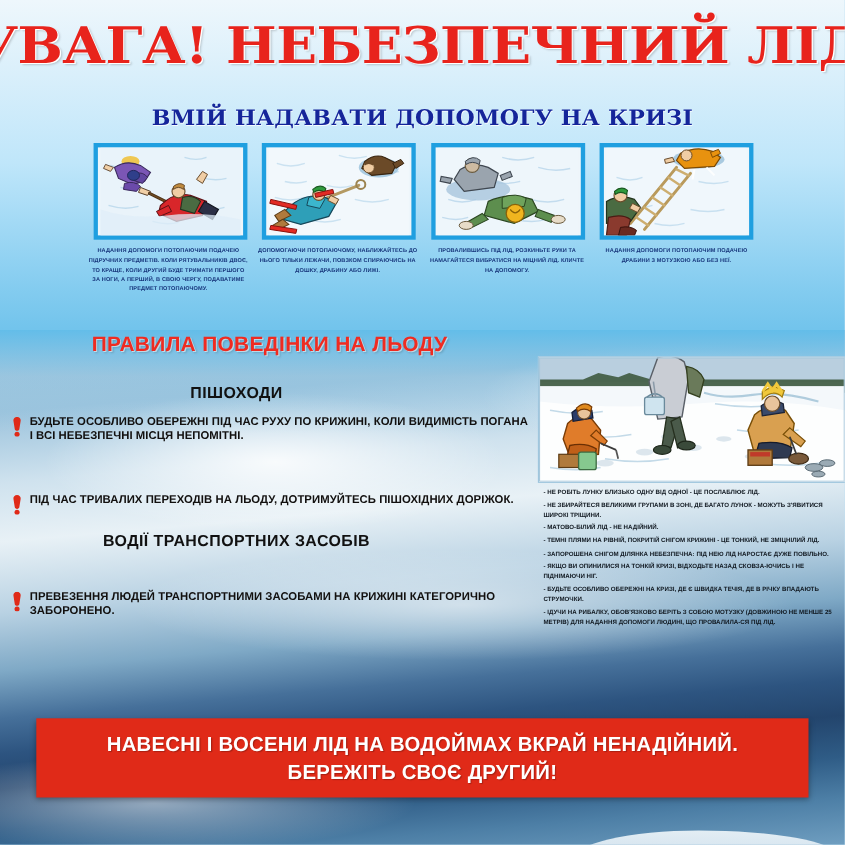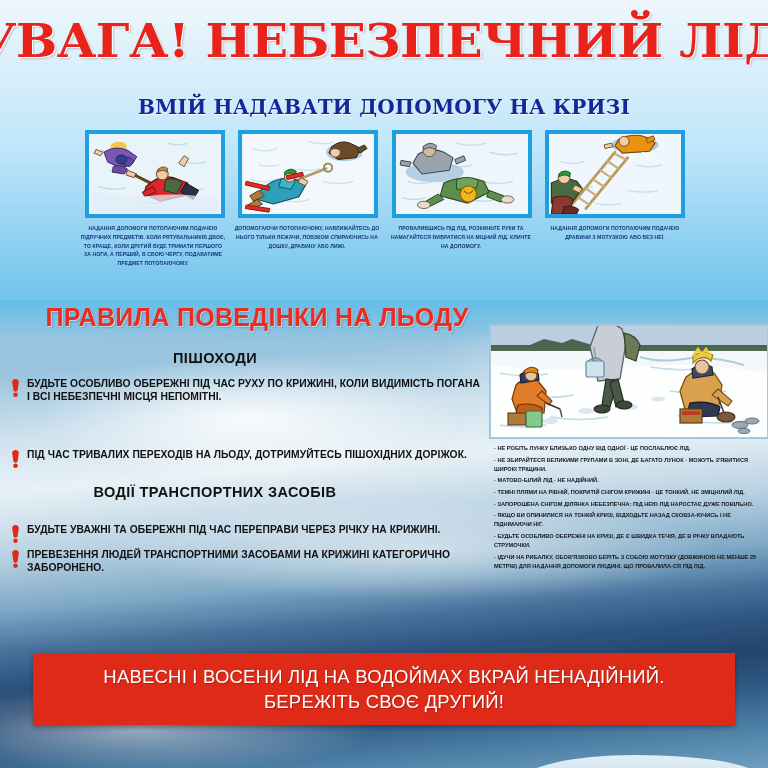--- a/index.html
+++ b/index.html
@@ -59,38 +59,38 @@
          box-sizing:border-box;overflow:hidden;position:relative;}
   .panel svg{display:block;width:100%;height:100%;}
 
   .caps{position:absolute;left:80px;top:224px;width:608px;height:62px;
         display:flex;justify-content:space-between;}
   .cap{width:146px;text-align:center;font-size:5.1px;line-height:1.72;
        font-weight:bold;color:#16347a;letter-spacing:.1px;}
 
   
   .rules-head{
-    position:absolute;left:32px;top:303px;width:450px;text-align:center;
-    font-size:25px;font-weight:bold;color:#ef2b21;letter-spacing:.3px;
+    position:absolute;left:20px;top:303px;width:450px;text-align:center;
+    font-size:19px;font-weight:bold;color:#ef2b21;letter-spacing:.3px;
     text-shadow:1px 1px 0 rgba(255,255,255,.55),2px 2px 2px rgba(0,0,0,.16);
     white-space:nowrap;
   }
   .sub-head{
     position:absolute;width:450px;text-align:center;left:-10px;
     font-size:14.5px;font-weight:bold;color:#111;letter-spacing:.4px;
   }
   #sh-pedestrians{top:350px;}
   #sh-drivers{top:484px;}
 
   .rule{position:absolute;left:10px;width:472px;display:flex;gap:6px;align-items:flex-start;}
   .rule .txt{font-size:10.3px;line-height:1.24;font-weight:bold;color:#12100f;letter-spacing:.05px;}
   #rule-0{top:378px;}
   #rule-1{top:449px;}
   #rule-2{top:524px;}
-  #rule-3{top:549px;justify-content:flex-end;}
+  #rule-3{top:537px;justify-content:flex-end;}
 
   .excl{width:11px;flex:0 0 11px;padding-top:1px;}
   .excl svg{display:block;}
 
   
   .fish-title{
     position:absolute;left:487px;top:297px;width:281px;text-align:center;
     font-size:11.4px;font-weight:bold;font-style:italic;color:#17276e;
     letter-spacing:.1px;white-space:nowrap;
     text-shadow:-1px -1px 0 #fff,1px -1px 0 #fff,-1px 1px 0 #fff,1px 1px 0 #fff,0 2px 1px rgba(0,0,0,.25);
@@ -102,21 +102,21 @@
   .fish-item{font-size:5.6px;line-height:1.62;font-weight:bold;color:#101820;
              letter-spacing:.02px;margin-bottom:2.6px;padding-left:2px;}
 
   
   .banner{
     position:absolute;left:33px;top:653px;width:702px;height:72px;
     background:#e02a18;box-shadow:0 2px 5px rgba(0,0,0,.35);
     display:flex;flex-direction:column;align-items:center;justify-content:center;
     gap:1px;
   }
-  .banner div{color:#fff;font-size:18.5px;font-weight:normal;letter-spacing:.2px;
+  .banner div{color:#fff;font-size:18.5px;font-weight:bold;letter-spacing:.2px;
               text-shadow:1px 1px 1px rgba(0,0,0,.25);white-space:nowrap;line-height:1.28;text-align:right;}
 </style>
 </head>
 <body>
 
 <div id="poster">
 
   <div class="bg-sky"></div>
   <div class="bg-ice">
     <div class="floe f1"></div>
@@ -287,29 +287,20 @@
     <span class="txt">БУДЬТЕ ОСОБЛИВО ОБЕРЕЖНІ ПІД ЧАС РУХУ ПО КРИЖИНІ, КОЛИ ВИДИМІСТЬ ПОГАНА І ВСІ НЕБЕЗПЕЧНІ МІСЦЯ НЕПОМІТНІ.</span>
   </div>
   <div class="rule" id="rule-1">
     <span class="excl">
       <svg width="11" height="18" viewBox="0 0 11 18">
           <path d="M5.5 0C7.6 0 9 1.6 8.8 3.4L7.6 11c-.1 1-.9 1.7-2.1 1.7S3.5 12 3.4 11L2.2 3.4C2 1.6 3.4 0 5.5 0z" fill="#e02a18"></path>
           <circle cx="5.5" cy="15.7" r="2.3" fill="#e02a18"></circle>
         </svg>
     </span>
     <span class="txt">ПІД ЧАС ТРИВАЛИХ ПЕРЕХОДІВ НА ЛЬОДУ, ДОТРИМУЙТЕСЬ ПІШОХІДНИХ ДОРІЖОК.</span>
-  </div>
-  <div class="rule" id="rule-2">
-    <span class="excl">
-      <svg width="11" height="18" viewBox="0 0 11 18">
-          <path d="M5.5 0C7.6 0 9 1.6 8.8 3.4L7.6 11c-.1 1-.9 1.7-2.1 1.7S3.5 12 3.4 11L2.2 3.4C2 1.6 3.4 0 5.5 0z" fill="#e02a18"></path>
-          <circle cx="5.5" cy="15.7" r="2.3" fill="#e02a18"></circle>
-        </svg>
-    </span>
-    <span class="txt">БУДЬТЕ УВАЖНІ ТА ОБЕРЕЖНІ ПІД ЧАС ПЕРЕПРАВИ ЧЕРЕЗ РІЧКУ НА КРИЖИНІ.</span>
   </div>
   <div class="rule" id="rule-3">
     <span class="excl">
       <svg width="11" height="18" viewBox="0 0 11 18">
           <path d="M5.5 0C7.6 0 9 1.6 8.8 3.4L7.6 11c-.1 1-.9 1.7-2.1 1.7S3.5 12 3.4 11L2.2 3.4C2 1.6 3.4 0 5.5 0z" fill="#e02a18"></path>
           <circle cx="5.5" cy="15.7" r="2.3" fill="#e02a18"></circle>
         </svg>
     </span>
     <span class="txt">ПРЕВЕЗЕННЯ ЛЮДЕЙ ТРАНСПОРТНИМИ ЗАСОБАМИ НА КРИЖИНІ КАТЕГОРИЧНО ЗАБОРОНЕНО.</span>
   </div>

